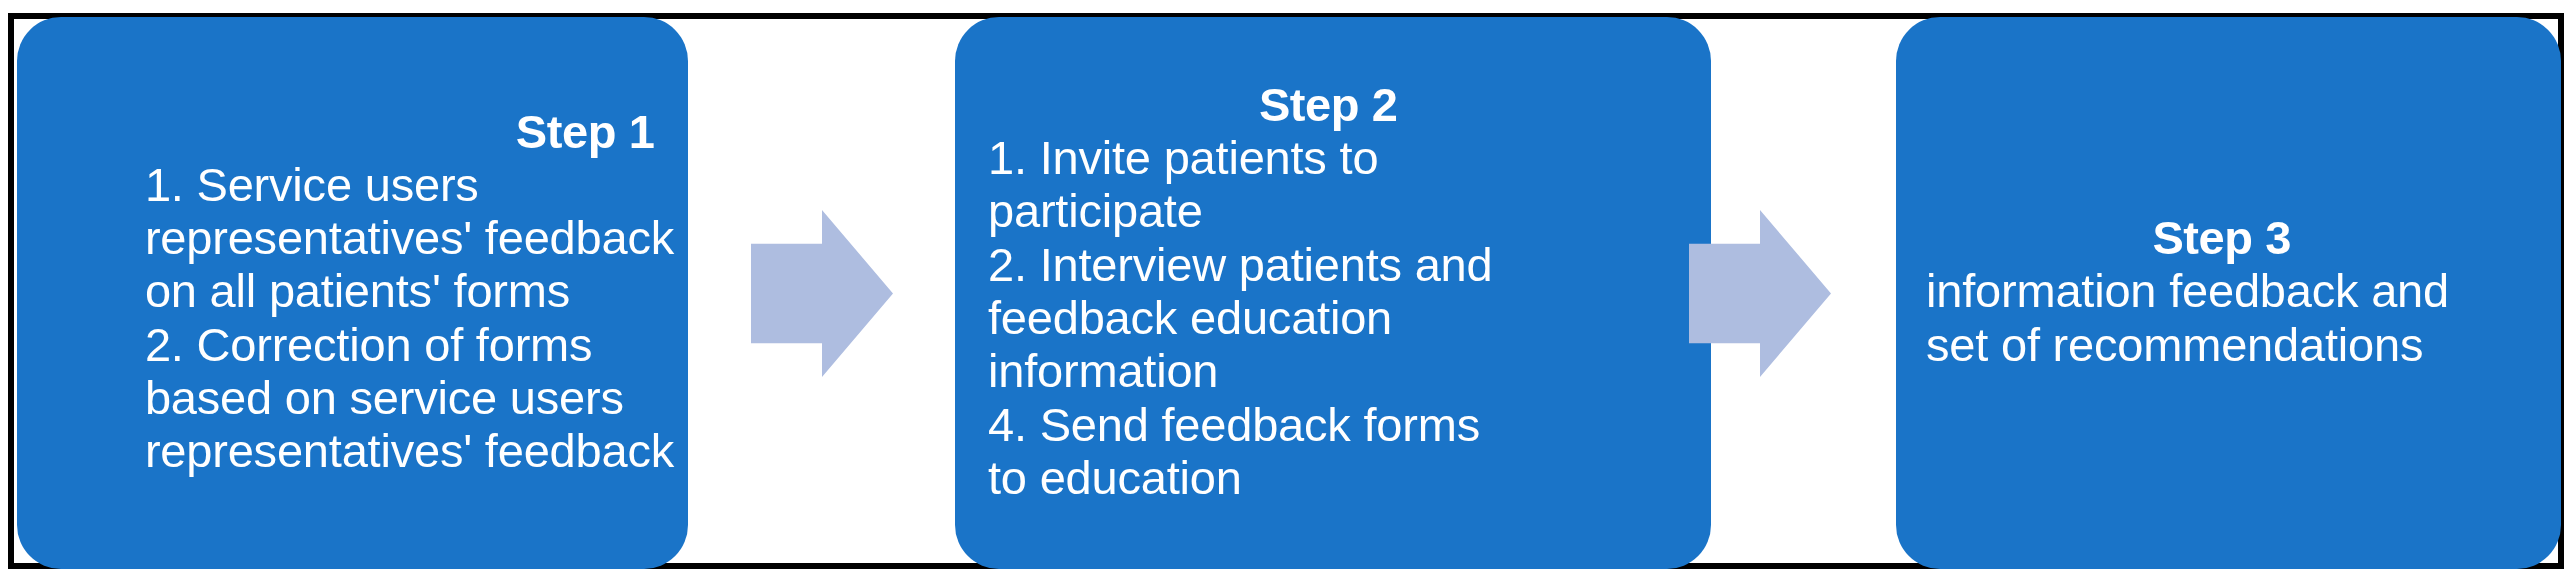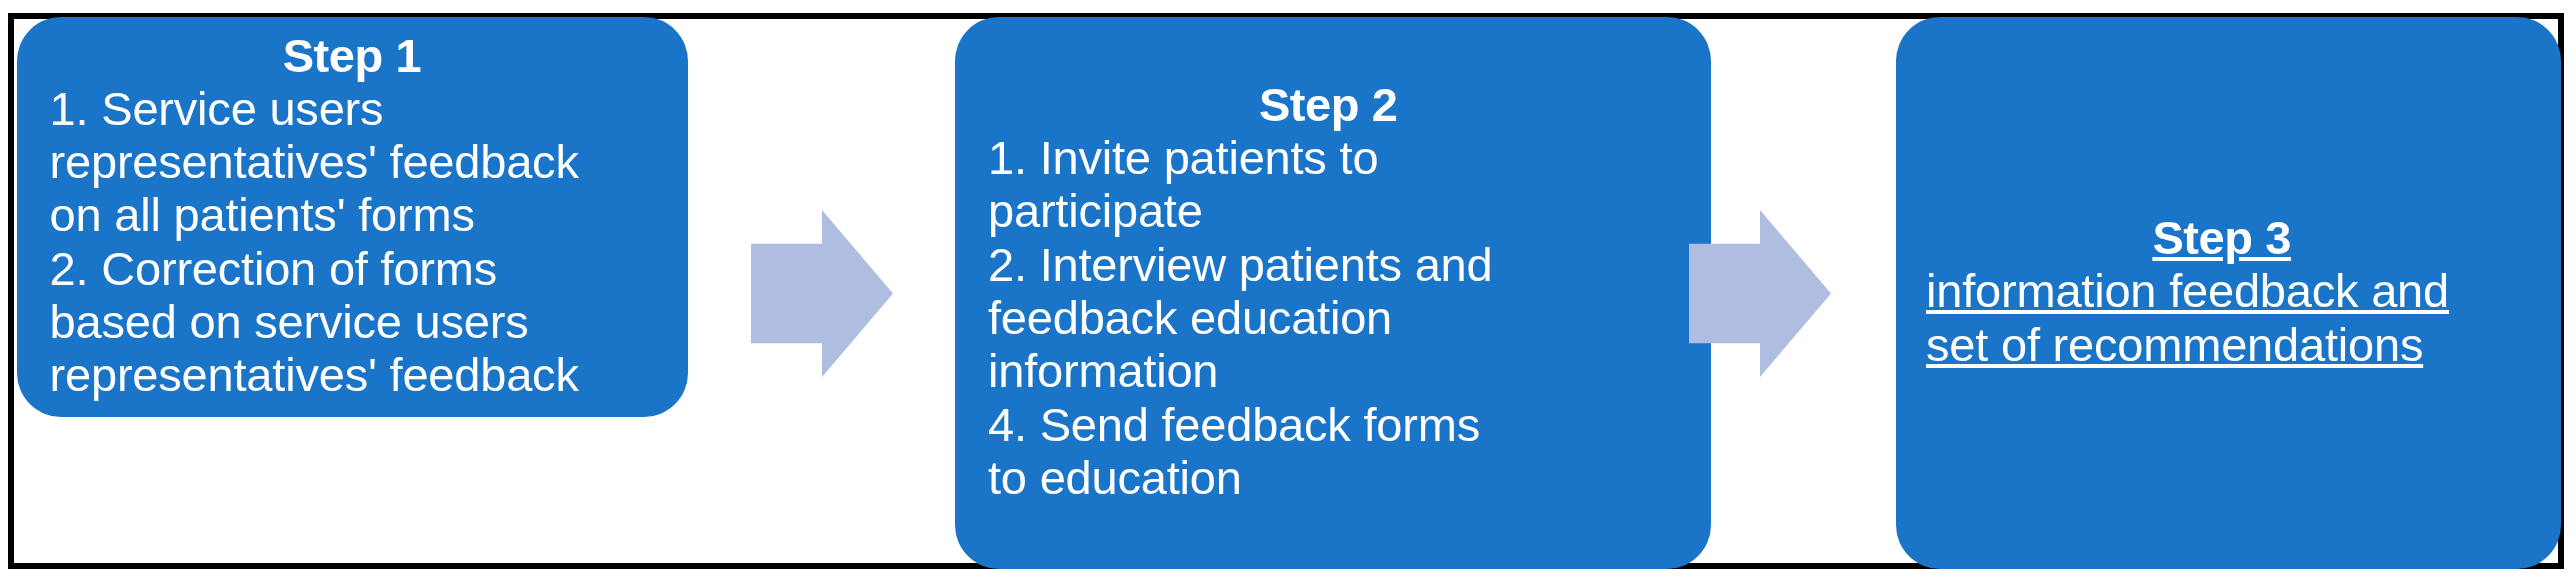--- a/index.html
+++ b/index.html
@@ -37,23 +37,23 @@
     position: absolute;
     background: #1a74c8;
     border-radius: 44px;
     box-sizing: border-box;
     display: flex;
     flex-direction: column;
     justify-content: center;
     color: #ffffff;
   }
 
-  .step-box-1 { left: 16.6px;   top: 16.6px; width: 671px; height: 400px; padding: 0 13.6px 0 33px; }
+  .step-box-1 { left: 16.6px;   top: 16.6px; width: 671px; height: 552px; padding: 0 13.6px 0 33px; align-items: flex-end; }
   .step-box-2 { left: 955px; top: 16.6px; width: 756px; height: 552px; padding: 0 23px 0 33px; }
-  .step-box-3 { left: 1896px; top: 16.6px; width: 665px; height: 552px; padding: 0 13.6px 0 30px; text-decoration: underline; }
+  .step-box-3 { left: 1896px; top: 16.6px; width: 665px; height: 552px; padding: 0 13.6px 0 30px; }
 
   .step-title {
     font-size: 47px;
     font-weight: bold;
     text-align: center;
     line-height: 1.03;
     letter-spacing: -0.4px;
     margin: 0 0 1.5px 0;
     padding-right: 19.6px;
     white-space: nowrap;

